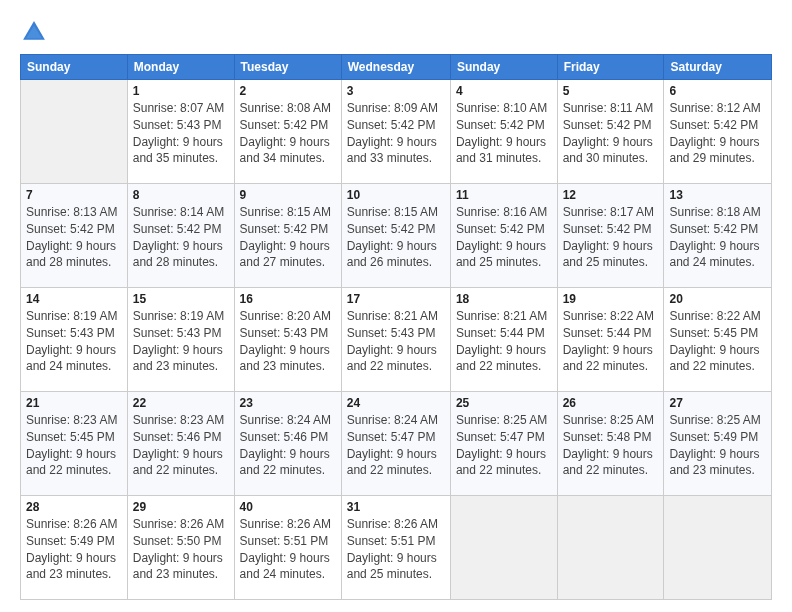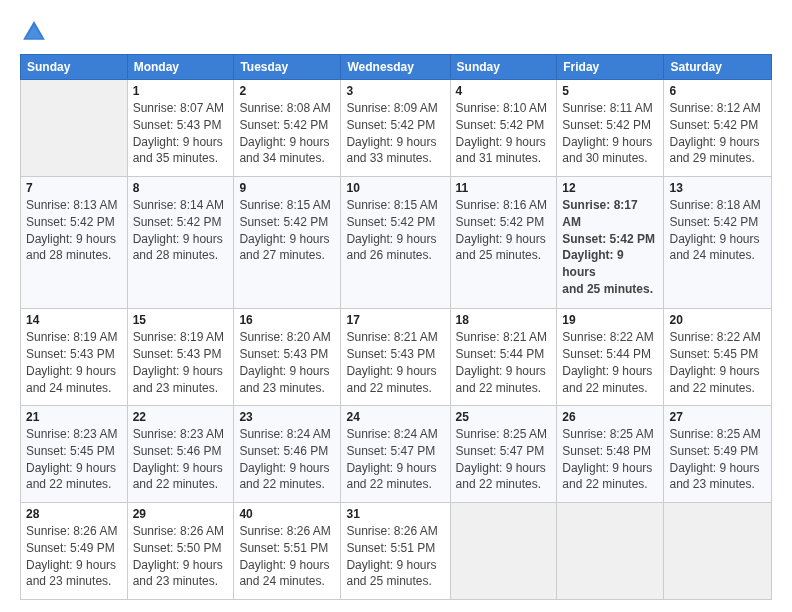--- a/index.html
+++ b/index.html
@@ -213,21 +213,21 @@
           </td>
           <td>
             <span class="day-number">11</span>
             <div class="cell-info" style="white-space: pre-line;">Sunrise: 8:16 AM
 Sunset: 5:42 PM
 Daylight: 9 hours
 and 25 minutes.</div>
           </td>
           <td>
             <span class="day-number">12</span>
-            <div class="cell-info" style="white-space: pre-line; font-weight: bold;">Sunrise: 8:17 AM
+            <div class="cell-info" style="white-space: pre-line;">Sunrise: 8:17 AM
 Sunset: 5:42 PM
 Daylight: 9 hours
 and 25 minutes.</div>
           </td>
           <td>
             <span class="day-number">13</span>
             <div class="cell-info" style="white-space: pre-line;">Sunrise: 8:18 AM
 Sunset: 5:42 PM
 Daylight: 9 hours
 and 24 minutes.</div>

